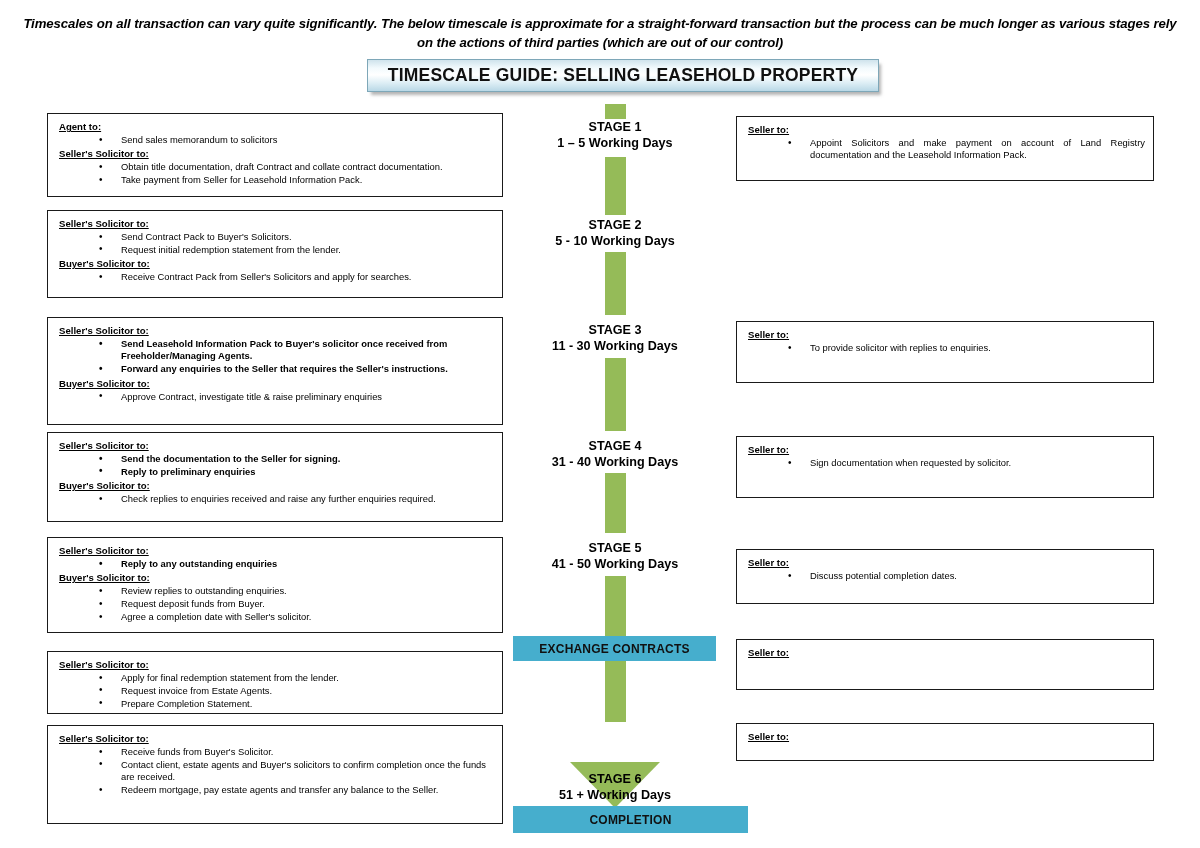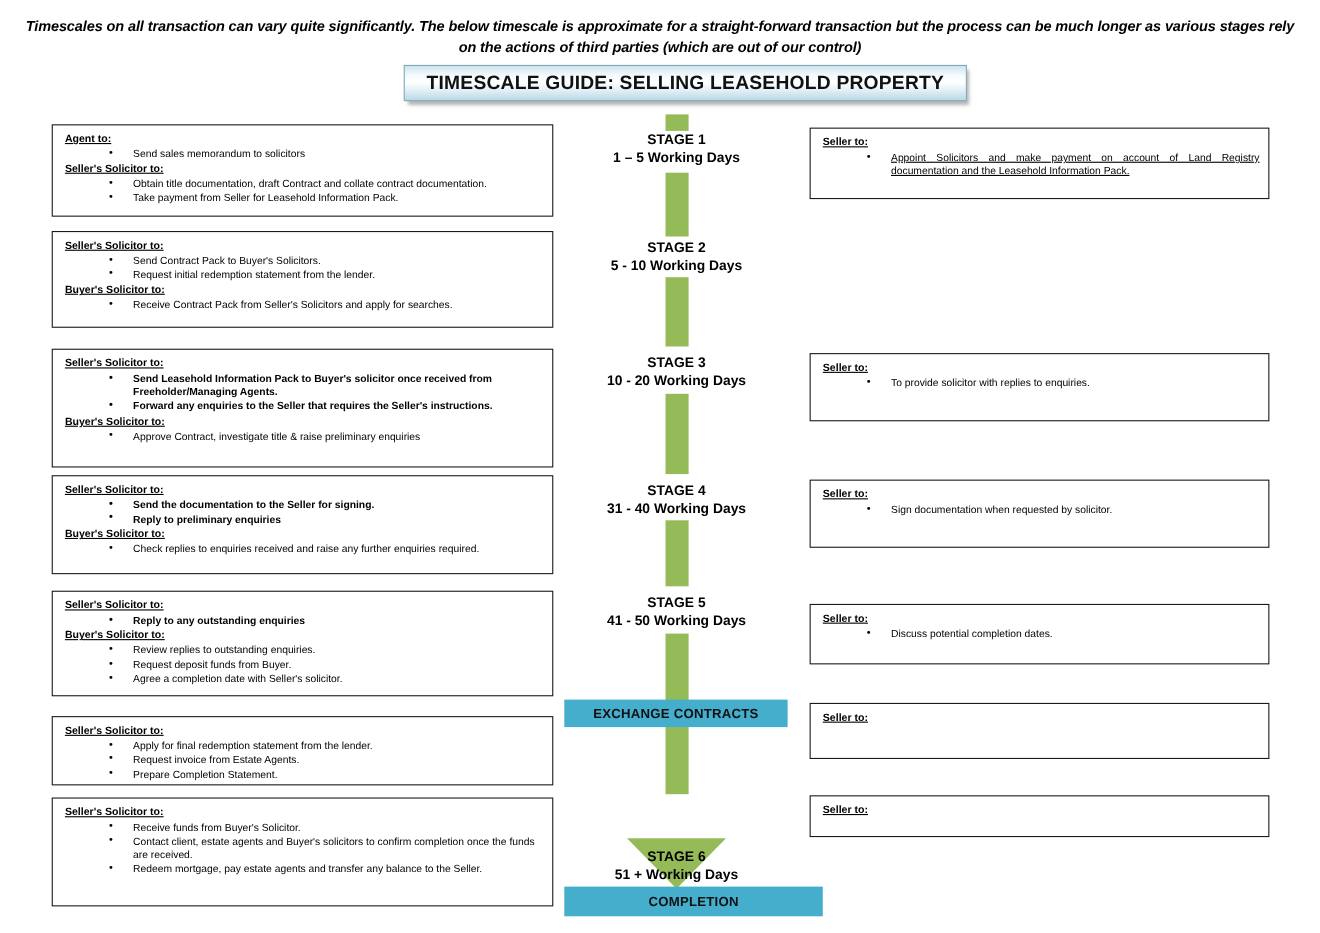--- a/index.html
+++ b/index.html
@@ -90,21 +90,21 @@
     padding-left: 22px;
   }
   .box li::before {
     content: "\2022";
     position: absolute;
     left: 0;
     top: -0.5px;
     font-size: 10px;
   }
   .box li.bold { font-weight: bold; }
-  .box.justify li { text-align: justify; text-decoration: underline; }
+  .box.justify li { text-align: justify; }
 
   
   .green-seg {
     position: absolute;
     background: #95bb58;
   }
   .green-arrow {
     position: absolute;
     width: 0;
     height: 0;
@@ -158,21 +158,21 @@
   <div class="stage-label" style="left:505px; top:120px;">
     <span>STAGE 1</span><br>
     <span>1 – 5 Working Days</span>
   </div>
   <div class="stage-label" style="left:505px; top:218px;">
     <span>STAGE 2</span><br>
     <span>5 - 10 Working Days</span>
   </div>
   <div class="stage-label" style="left:505px; top:323px;">
     <span>STAGE 3</span><br>
-    <span>10 - 20 Working Days</span>
+    <span>11 - 30 Working Days</span>
   </div>
   <div class="stage-label" style="left:505px; top:439px;">
     <span>STAGE 4</span><br>
     <span>31 - 40 Working Days</span>
   </div>
   <div class="stage-label" style="left:505px; top:541px;">
     <span>STAGE 5</span><br>
     <span>41 - 50 Working Days</span>
   </div>
   <div class="stage-label" style="left:505px; top:772px;">

